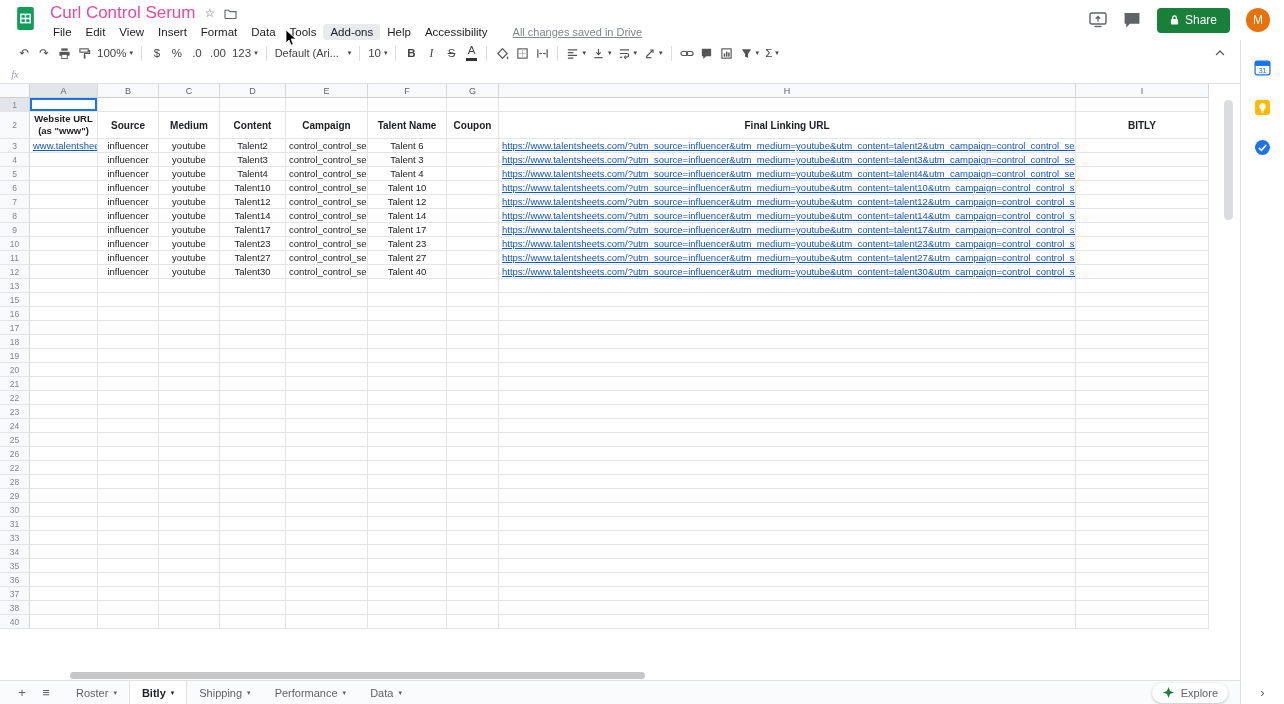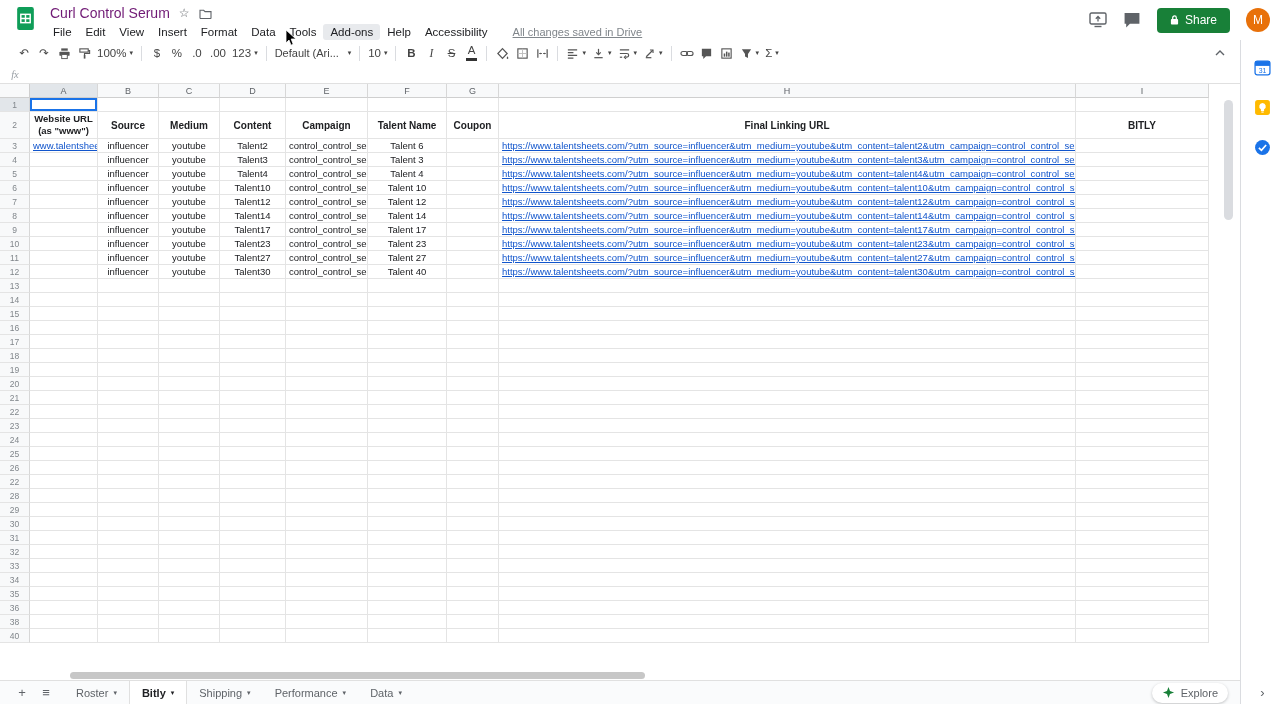--- a/index.html
+++ b/index.html
@@ -4,21 +4,21 @@
 <style>
   * { box-sizing: border-box; margin: 0; padding: 0; }
   html,body { width:1284px; height:704px; overflow:hidden; background:#fff;
     font-family:"Liberation Sans","DejaVu Sans",sans-serif; color:#202124; position:relative; }
 
   
   .topbar { height:40px; display:flex; background:#fff; }
   .logo-wrap { width:50px; display:flex; align-items:flex-start; justify-content:center; padding-top:6px; }
   .title-col { flex:1; padding-top:4px; min-width:0; }
   .title-row { display:flex; align-items:center; height:18px; gap:9px; }
-  .doc-title { font-size:14px; color:#701a75; white-space:nowrap; }
+  .doc-title { font-size:17px; color:#ec4899; white-space:nowrap; }
   .star { font-size:12px; color:#5f6368; line-height:1; }
   .menubar-row { display:flex; align-items:center; height:20px; }
   .menu-item { font-size:11.5px; color:#202124; padding:2px 7px; border-radius:3px; cursor:default; }
   .menu-active { background:#e8eaed; }
   .saved { font-size:11px; color:#80868b; margin-left:18px; text-decoration:underline; white-space:nowrap; }
   .topbar-right { display:flex; align-items:center; gap:16px; padding:0 14px 0 0; }
   .share-btn { display:flex; align-items:center; gap:6px; background:#188038; color:#fff;
     font-size:12px; height:25px; padding:0 13px; border-radius:4px; }
   .avatar { width:24px; height:24px; border-radius:50%; background:#e8710a; color:#fff; font-size:12px;
     display:flex; align-items:center; justify-content:center; }
@@ -463,32 +463,20 @@
             <div class="cell col-B" style="width: 61px;"></div>
             <div class="cell col-C" style="width: 61px;"></div>
             <div class="cell col-D" style="width: 66px;"></div>
             <div class="cell col-E" style="width: 82px;"></div>
             <div class="cell col-F" style="width: 79px;"></div>
             <div class="cell col-G" style="width: 52px;"></div>
             <div class="cell col-H" style="width: 577px;"></div>
             <div class="cell col-I" style="width: 133px;"></div>
           </div>
           <div class="grid-row" style="height: 14px;">
-            <div class="row-h">14</div>
-            <div class="cell col-A" style="width: 68px;"></div>
-            <div class="cell col-B" style="width: 61px;"></div>
-            <div class="cell col-C" style="width: 61px;"></div>
-            <div class="cell col-D" style="width: 66px;"></div>
-            <div class="cell col-E" style="width: 82px;"></div>
-            <div class="cell col-F" style="width: 79px;"></div>
-            <div class="cell col-G" style="width: 52px;"></div>
-            <div class="cell col-H" style="width: 577px;"></div>
-            <div class="cell col-I" style="width: 133px;"></div>
-          </div>
-          <div class="grid-row" style="height: 14px;">
             <div class="row-h">15</div>
             <div class="cell col-A" style="width: 68px;"></div>
             <div class="cell col-B" style="width: 61px;"></div>
             <div class="cell col-C" style="width: 61px;"></div>
             <div class="cell col-D" style="width: 66px;"></div>
             <div class="cell col-E" style="width: 82px;"></div>
             <div class="cell col-F" style="width: 79px;"></div>
             <div class="cell col-G" style="width: 52px;"></div>
             <div class="cell col-H" style="width: 577px;"></div>
             <div class="cell col-I" style="width: 133px;"></div>
@@ -679,32 +667,20 @@
             <div class="cell col-B" style="width: 61px;"></div>
             <div class="cell col-C" style="width: 61px;"></div>
             <div class="cell col-D" style="width: 66px;"></div>
             <div class="cell col-E" style="width: 82px;"></div>
             <div class="cell col-F" style="width: 79px;"></div>
             <div class="cell col-G" style="width: 52px;"></div>
             <div class="cell col-H" style="width: 577px;"></div>
             <div class="cell col-I" style="width: 133px;"></div>
           </div>
           <div class="grid-row" style="height: 14px;">
-            <div class="row-h">32</div>
-            <div class="cell col-A" style="width: 68px;"></div>
-            <div class="cell col-B" style="width: 61px;"></div>
-            <div class="cell col-C" style="width: 61px;"></div>
-            <div class="cell col-D" style="width: 66px;"></div>
-            <div class="cell col-E" style="width: 82px;"></div>
-            <div class="cell col-F" style="width: 79px;"></div>
-            <div class="cell col-G" style="width: 52px;"></div>
-            <div class="cell col-H" style="width: 577px;"></div>
-            <div class="cell col-I" style="width: 133px;"></div>
-          </div>
-          <div class="grid-row" style="height: 14px;">
             <div class="row-h">33</div>
             <div class="cell col-A" style="width: 68px;"></div>
             <div class="cell col-B" style="width: 61px;"></div>
             <div class="cell col-C" style="width: 61px;"></div>
             <div class="cell col-D" style="width: 66px;"></div>
             <div class="cell col-E" style="width: 82px;"></div>
             <div class="cell col-F" style="width: 79px;"></div>
             <div class="cell col-G" style="width: 52px;"></div>
             <div class="cell col-H" style="width: 577px;"></div>
             <div class="cell col-I" style="width: 133px;"></div>
@@ -728,20 +704,32 @@
             <div class="cell col-C" style="width: 61px;"></div>
             <div class="cell col-D" style="width: 66px;"></div>
             <div class="cell col-E" style="width: 82px;"></div>
             <div class="cell col-F" style="width: 79px;"></div>
             <div class="cell col-G" style="width: 52px;"></div>
             <div class="cell col-H" style="width: 577px;"></div>
             <div class="cell col-I" style="width: 133px;"></div>
           </div>
           <div class="grid-row" style="height: 14px;">
             <div class="row-h">36</div>
+            <div class="cell col-A" style="width: 68px;"></div>
+            <div class="cell col-B" style="width: 61px;"></div>
+            <div class="cell col-C" style="width: 61px;"></div>
+            <div class="cell col-D" style="width: 66px;"></div>
+            <div class="cell col-E" style="width: 82px;"></div>
+            <div class="cell col-F" style="width: 79px;"></div>
+            <div class="cell col-G" style="width: 52px;"></div>
+            <div class="cell col-H" style="width: 577px;"></div>
+            <div class="cell col-I" style="width: 133px;"></div>
+          </div>
+          <div class="grid-row" style="height: 14px;">
+            <div class="row-h">37</div>
             <div class="cell col-A" style="width: 68px;"></div>
             <div class="cell col-B" style="width: 61px;"></div>
             <div class="cell col-C" style="width: 61px;"></div>
             <div class="cell col-D" style="width: 66px;"></div>
             <div class="cell col-E" style="width: 82px;"></div>
             <div class="cell col-F" style="width: 79px;"></div>
             <div class="cell col-G" style="width: 52px;"></div>
             <div class="cell col-H" style="width: 577px;"></div>
             <div class="cell col-I" style="width: 133px;"></div>
           </div>

